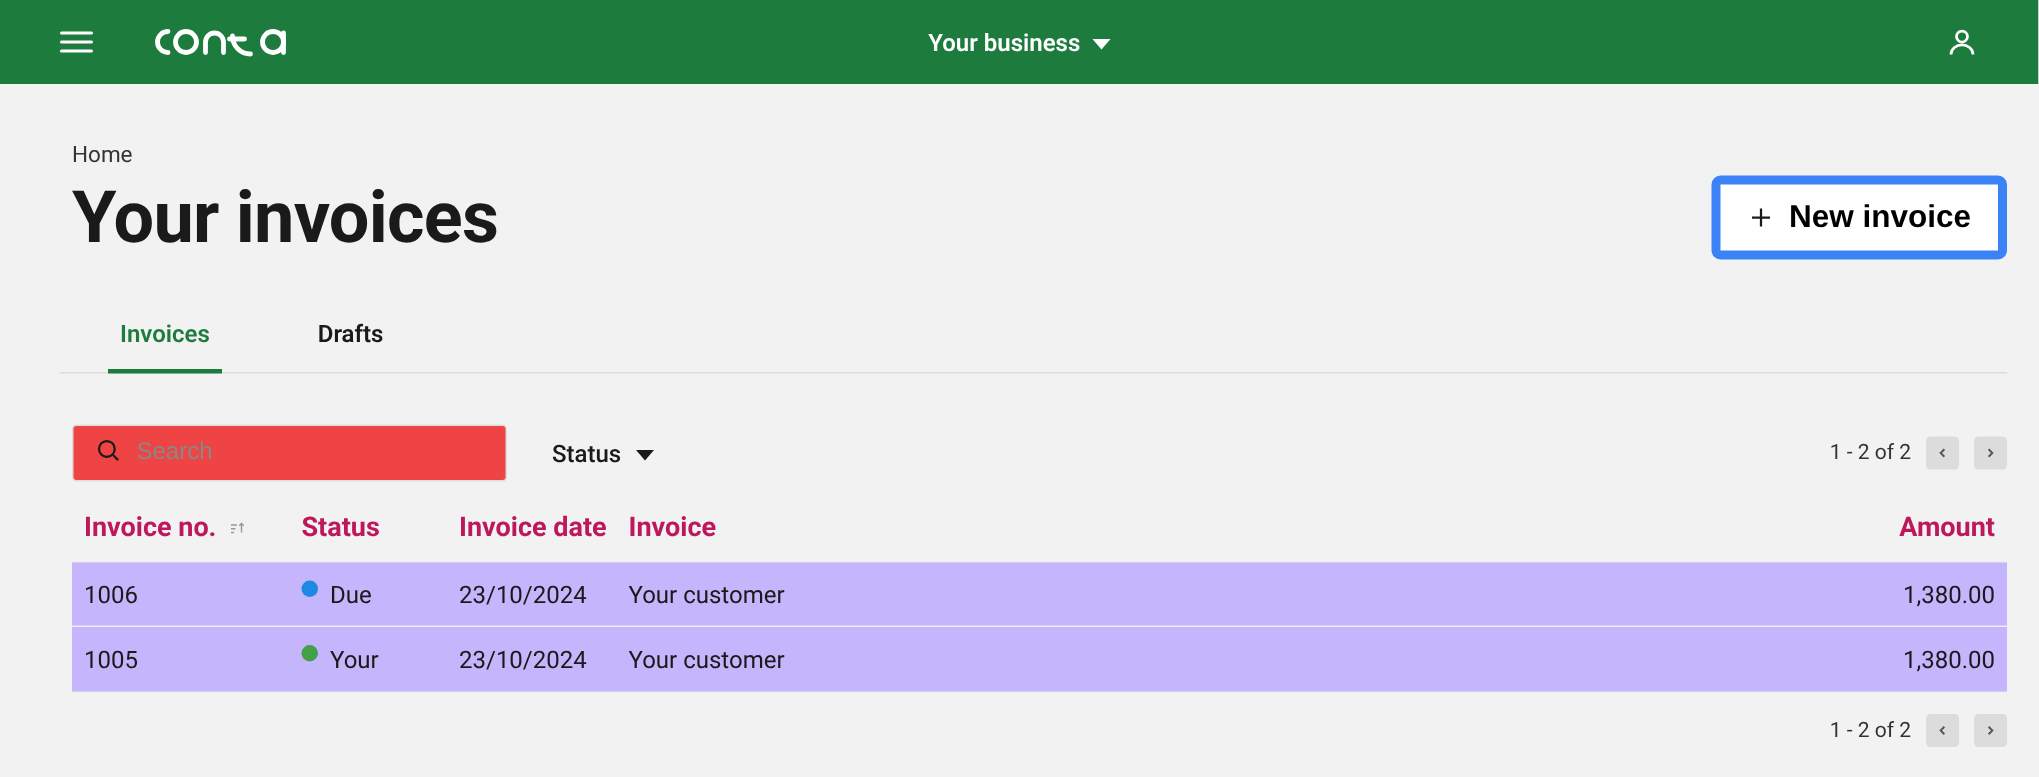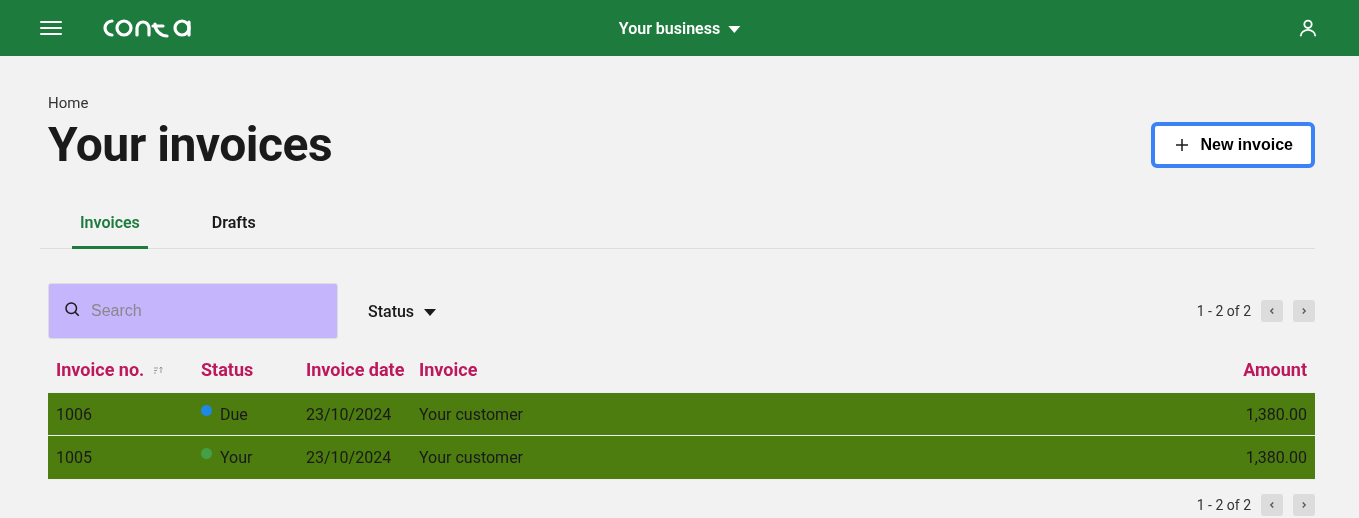--- a/index.html
+++ b/index.html
@@ -67,44 +67,44 @@
       border-top: 7px solid #1a1a1a;
       margin-top: 2px;
     }
     .user-icon {
       margin-left: auto;
       display: inline-flex;
       cursor: pointer;
     }
     
     .main {
-      padding: 20px 44px 0 48px;
+      padding: 20px 21px 0 48px;
     }
     .breadcrumb {
       color: #333;
       font-size: 15px;
       padding-top: 18px;
     }
     .title-row {
       display: flex;
       align-items: center;
       justify-content: space-between;
       margin-top: 4px;
     }
     .page-title {
       font-size: 48px;
       font-weight: 700;
       letter-spacing: -0.5px;
     }
     .new-invoice-btn {
-      border: 4px solid #3b82f6;
+      border: 6px solid #3b82f6;
       background: #fff;
       border-radius: 6px;
       padding: 10px 18px;
-      font-size: 16px;
+      font-size: 21px;
       font-weight: 600;
       display: inline-flex;
       align-items: center;
       gap: 10px;
       cursor: pointer;
     }
     .plus-icon svg { display: block; }
     
     .tabs {
       display: flex;
@@ -134,24 +134,24 @@
     }
     
     .toolbar {
       display: flex;
       align-items: center;
       margin-top: 34px;
     }
     .search-box {
       display: flex;
       align-items: center;
-      background: #c4b5fd;
+      background: #ef4444;
       border: 1px solid #ddd;
       border-radius: 3px;
-      height: 56px;
+      height: 38px;
       width: 290px;
       padding: 0 14px;
       gap: 10px;
     }
     .search-box input {
       border: none;
       outline: none;
       font-size: 16px;
       flex: 1;
       background: transparent;
@@ -202,21 +202,21 @@
       font-weight: bold;
     }
     .th-invoice-no {
       display: inline-flex;
       align-items: center;
       gap: 8px;
     }
     .sort-icon svg { display: block; }
     .th-amount, .td-amount { text-align: right; }
     .trow {
-      background: #4d7c0f;
+      background: #c4b5fd;
       height: 44px;
       font-size: 16px;
       border-bottom: 1px solid #eee;
     }
     .trow:first-of-type { border-top: 1px solid #eee; }
     .status-cell {
       display: inline-flex;
       align-items: flex-start;
       gap: 8px;
     }

